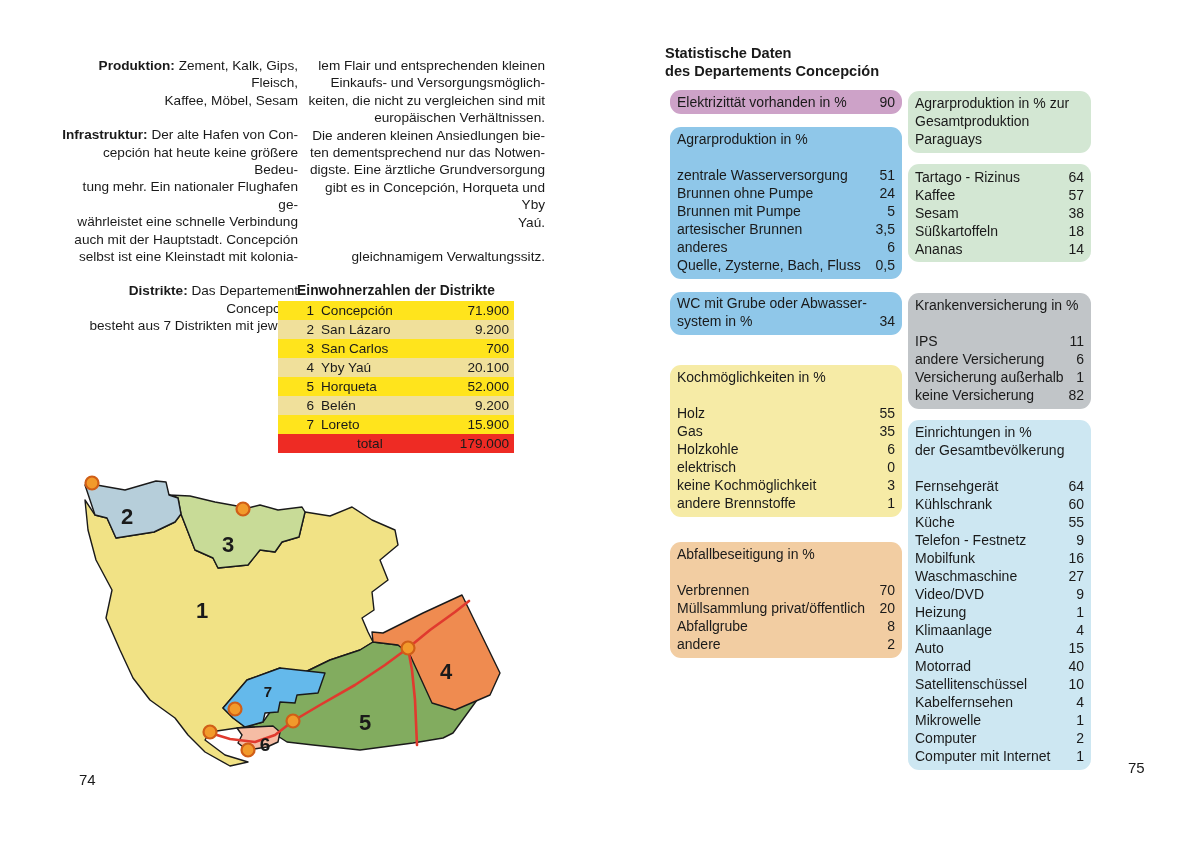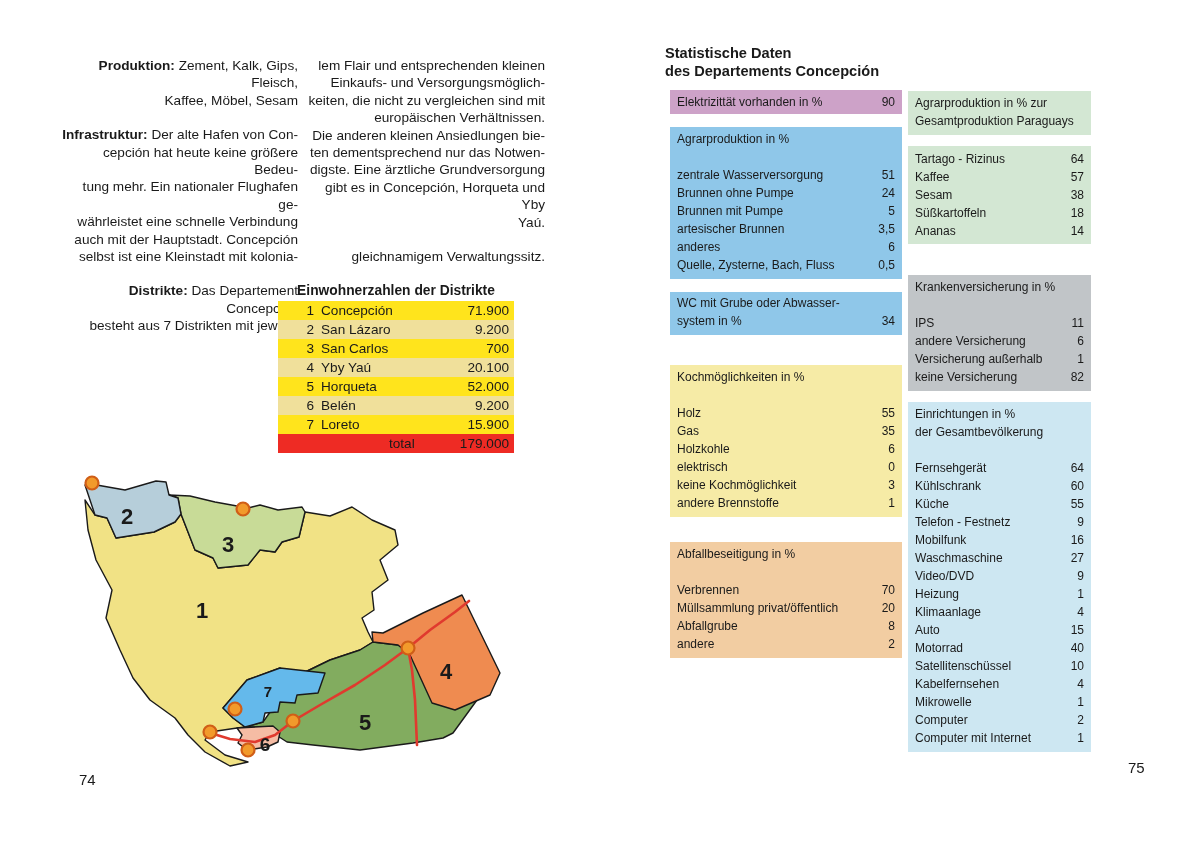--- a/index.html
+++ b/index.html
@@ -14,29 +14,29 @@
   #col2 .para.last{margin-top:16px;}
   
   #etable{position:absolute;left:278px;top:283px;width:236px;}
   #etable .ttl{font-weight:bold;font-size:13.8px;text-align:center;height:17px;margin-bottom:1px;}
   .trow{display:flex;align-items:center;height:19px;font-size:13.6px;}
   .trow .num{width:36px;text-align:right;}
   .trow .nm{margin-left:7px;flex:1;}
   .trow .val{text-align:right;padding-right:5px;}
   .r-bright{background:#FFE41C;}
   .r-pale{background:#F0E09B;}
-  .r-total{background:#EE2B24;padding-left:32px;}
+  .r-total{background:#EE2B24;}
   .r-total .nm{margin-left:43px;}
   
   #map{position:absolute;left:72px;top:463px;}
   
   #rtitle{position:absolute;left:665px;top:44px;font-weight:bold;font-size:14.6px;line-height:18px;}
   #bcol-left{position:absolute;left:670px;top:90px;width:232px;}
   #bcol-right{position:absolute;left:908px;top:91px;width:183px;}
-  .block{position:relative;padding:3px 7px 5px 7px;font-size:12px;line-height:18px;margin-bottom:13px;}
+  .block{position:relative;padding:3px 7px 5px 7px;font-size:14px;line-height:18px;margin-bottom:13px;border-radius:11px;}
   .block .hdr{white-space:pre-line;}
   .block .hrow{display:flex;align-items:flex-end;}
   .block .hrow .hdr{flex:1;}
   .block .gap{height:18px;}
   .srow{display:flex;justify-content:space-between;align-items:baseline;}
   .c-mauve{background:#CDA2C8;}
   .c-blue{background:#8FC7E9;}
   .c-yellow{background:#F6EBA6;}
   .c-tan{background:#F2CDA2;}
   .c-green{background:#D3E7D3;}

